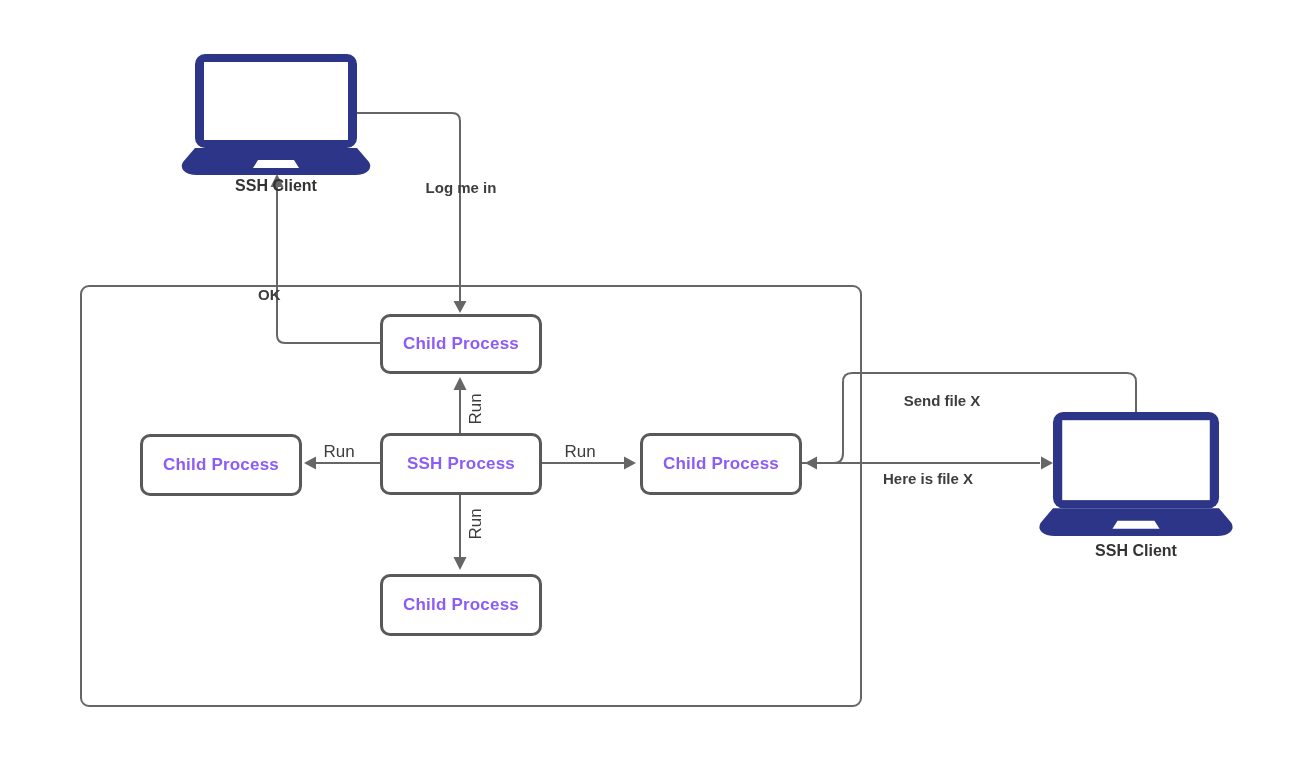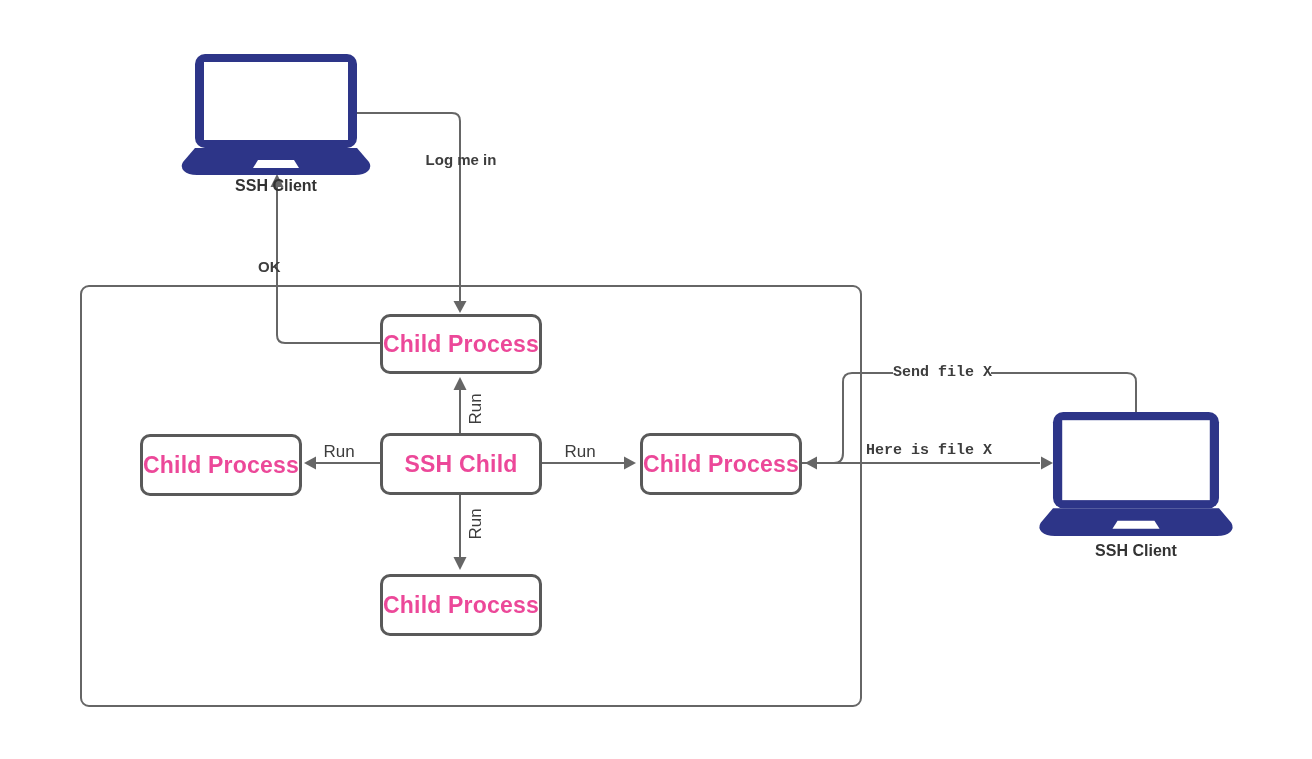--- a/index.html
+++ b/index.html
@@ -22,42 +22,43 @@
     position:absolute;left:0;top:0;width:1312px;height:759px;
     z-index:2;
   }
   .node{
     position:absolute;
     width:156px;height:56px;
     background:#ffffff;
     border:3px solid #595959;
     border-radius:10px;
     display:flex;align-items:center;justify-content:center;
-    font-size:23px;font-weight:bold;color:#ec4899;
+    font-size:17px;font-weight:bold;color:#8b5cf6;
     letter-spacing:0.2px;
     z-index:3;
     box-sizing:content-box;
   }
   .node.child-top{left:380px;top:314px;height:54px;}
   .node.child-left{left:140px;top:434px;}
   .node.ssh-server{left:380px;top:433px;}
   .node.child-right{left:640px;top:433px;}
   .node.child-bottom{left:380px;top:574px;}
   .laptop{position:absolute;z-index:3;}
   .laptop.left{left:181px;top:54px;width:190px;height:121px;}
   .laptop.right{left:1037px;top:412px;width:198px;height:124px;}
   .edge-label{
     position:absolute;
     color:#3d3d3d;
     font-size:15px;font-weight:bold;
     text-align:center;
     z-index:4;
     white-space:nowrap;
+    margin-top:28px;
   }
-  .edge-label.masked{background:#ffffff;line-height:18px;font-family:Liberation Mono, monospace;}
+  .edge-label.masked{background:#ffffff;line-height:18px;}
   .edge-label.plain{background:transparent;}
   .run-label{
     position:absolute;
     color:#3d3d3d;
     font-size:17px;font-weight:normal;
     text-align:center;
     z-index:4;
     white-space:nowrap;
   }
   .run-label.vertical{
@@ -106,21 +107,21 @@
     </g>
   </svg>
 
   <div class="node child-top">
     <span>Child Process</span>
   </div>
   <div class="node child-left">
     <span>Child Process</span>
   </div>
   <div class="node ssh-server">
-    <span>SSH Child</span>
+    <span>SSH Process</span>
   </div>
   <div class="node child-right">
     <span>Child Process</span>
   </div>
   <div class="node child-bottom">
     <span>Child Process</span>
   </div>
 
   <svg class="laptop left" viewBox="0 0 190 121">
     <rect x="14" y="0" width="162" height="94" rx="10" fill="#2d3588"></rect>

